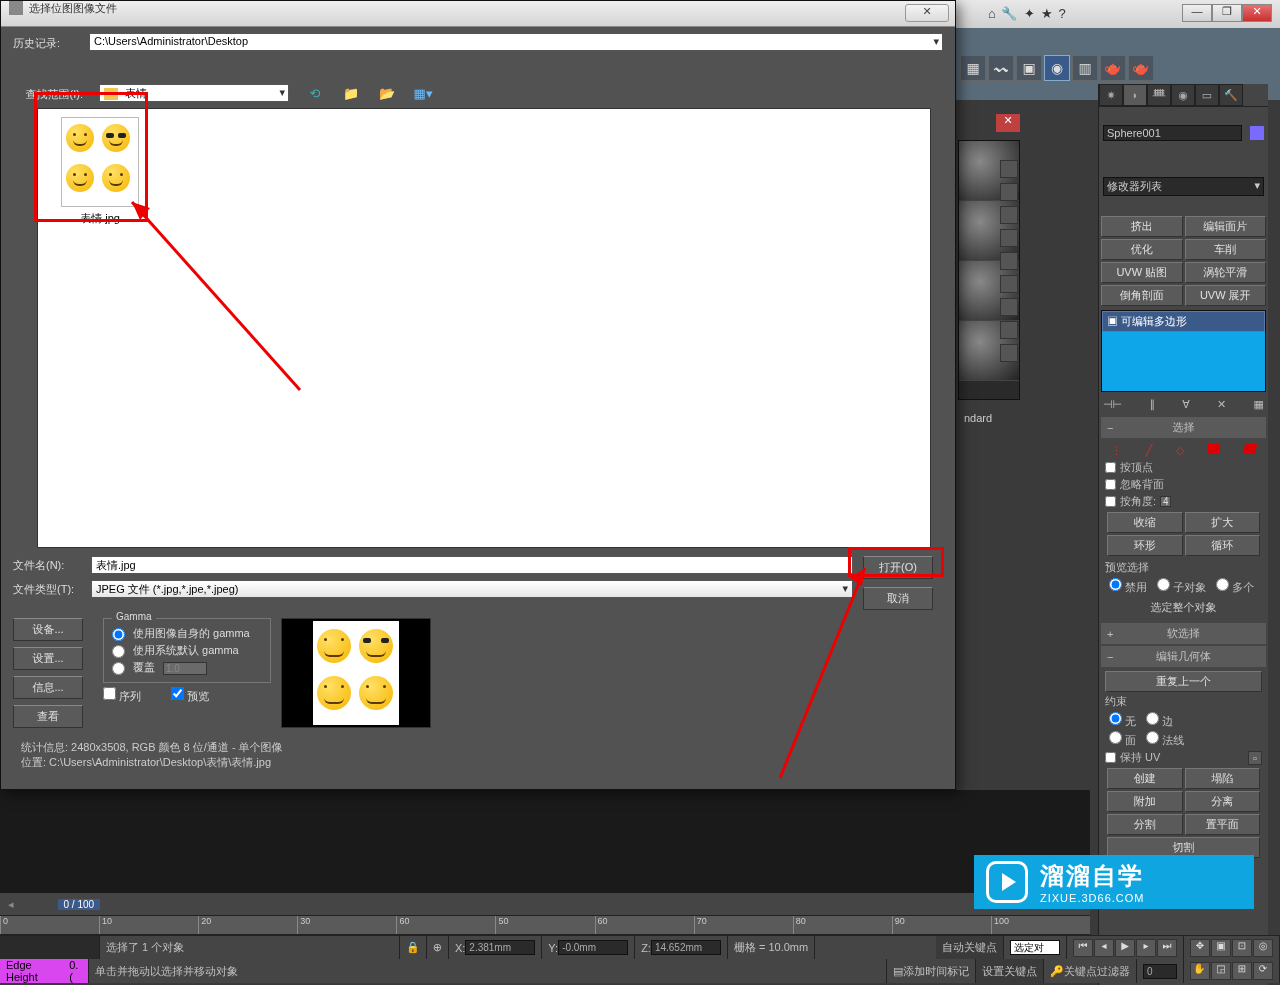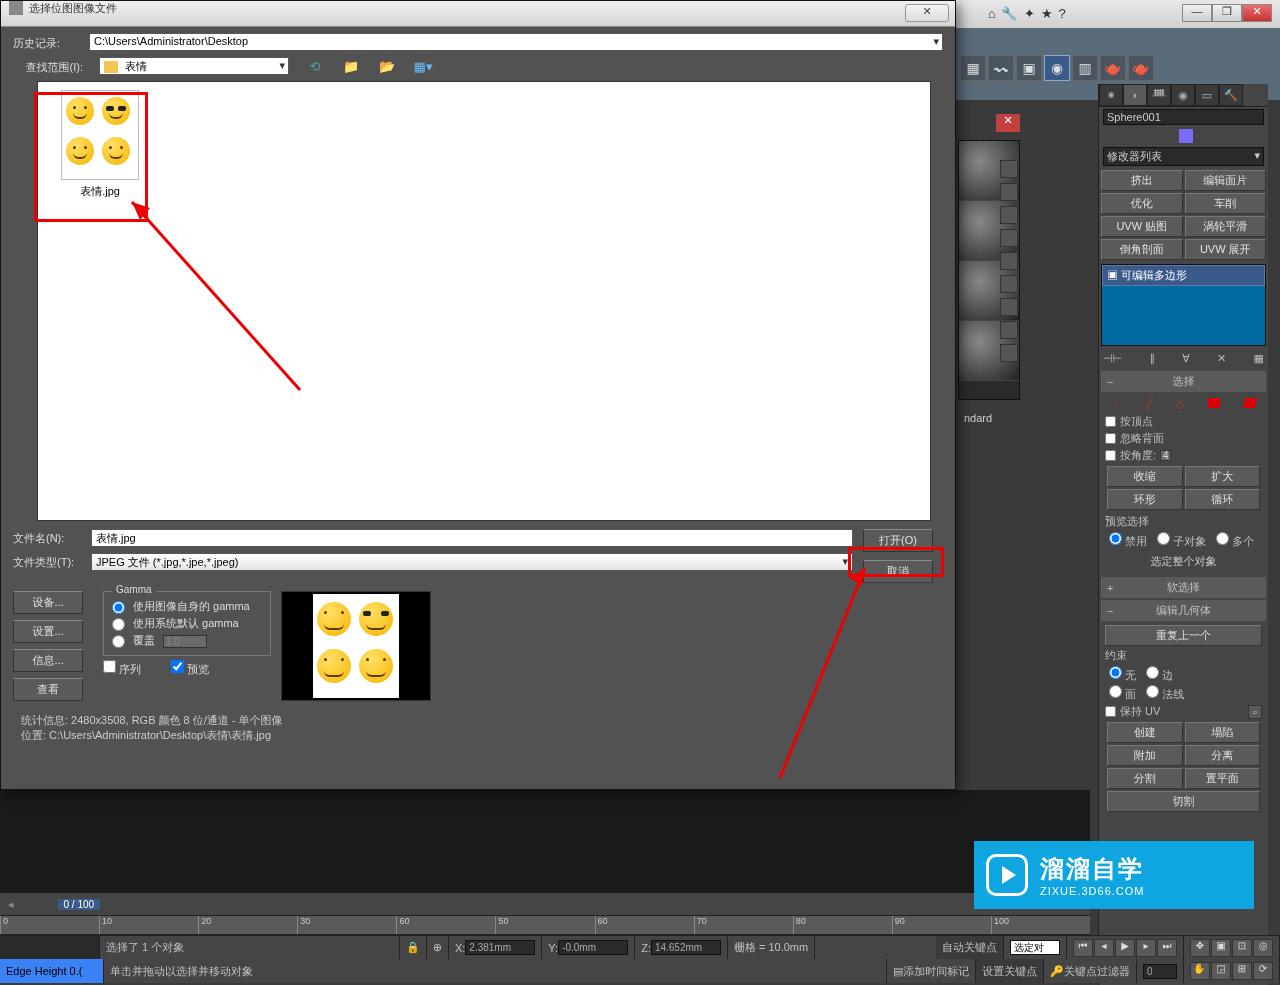--- a/index.html
+++ b/index.html
@@ -19,26 +19,26 @@
 
 .right-tools { position: absolute; top: 54px; left: 960px; width: 230px; height: 28px; display: flex; gap: 2px; align-items: center; }
 .right-tools .tb { width: 26px; height: 26px; background: #4a5560; border: 1px solid #666; display: flex; align-items: center; justify-content: center; color: #ddd; font-size: 14px; }
 .right-tools .tb.selected { background: #3a5a8a; border-color: #8ac; }
 
 
 .command-panel { position: absolute; top: 84px; right: 12px; width: 170px; bottom: 0; background: #454545; border-left: 1px solid #222; font-size: 11px; }
 .cp-tabs { display: flex; border-bottom: 1px solid #222; }
 .cp-tab { width: 24px; height: 22px; background: #3a3a3a; border: 1px solid #222; display: flex; align-items: center; justify-content: center; color: #aaa; }
 .cp-tab.active { background: #5a5a5a; }
-.cp-row { padding: 2px 4px; flex-direction: column; }
+.cp-row { padding: 18px 4px; }
 .cp-input { width: 100%; background: #2a2a2a; border: 1px solid #111; color: #ccc; padding: 1px 3px; font-size: 11px; }
 .cp-color { width: 14px; height: 14px; background: #7a6bff; display: inline-block; vertical-align: middle; margin-left: 4px; }
 .cp-btns { display: flex; flex-wrap: wrap; gap: 2px; padding: 2px; }
 .cp-btn { flex: 1 1 48%; background: #5a5a5a; border: 1px solid #333; border-top-color: #777; border-left-color: #777; color: #e0e0e0; text-align: center; padding: 2px 4px; font-size: 11px; }
-.cp-list { margin: 2px; height: 82px; background: #0369a1; border: 1px solid #111; }
+.cp-list { margin: 2px; height: 82px; background: #0ea5e9; border: 1px solid #111; }
 .cp-list-item { background: #3a5a8a; color: #fff; padding: 2px 4px; border: 1px solid #5a7aaa; }
 .cp-icon-row { display: flex; justify-content: space-between; padding: 4px; color: #bbb; }
 .cp-header { display: flex; align-items: center; justify-content: center; background: #5a5a5a; padding: 3px 0; margin: 2px; position: relative; }
 .cp-header .marker { position: absolute; left: 6px; }
 .cp-sub { padding: 2px 6px; }
 .cp-check { display: flex; align-items: center; gap: 4px; padding: 1px 0; }
 .cp-check input { width: 11px; height: 11px; }
 .cp-spinner { width: 52px; background: #6a6a6a; border: 1px solid #333; color: #ddd; padding: 0 2px; font-size: 10px; }
 .cp-radio-row { display: flex; gap: 10px; padding: 1px 4px; }
 .cp-red { width: 12px; height: 10px; background: #d00; display: inline-block; }
@@ -70,21 +70,21 @@
 .dialog { position: absolute; left: 0; top: 0; width: 956px; height: 790px; background: #525252; border: 1px solid #111; box-shadow: 4px 4px 12px rgba(0,0,0,.5); z-index: 100; }
 .dlg-titlebar { height: 26px; background: linear-gradient(#f0f0f0,#d4d4d4); display: flex; padding: 0 8px; color: #333; border-bottom: 1px solid #888; position: relative; }
 .dlg-titlebar .ico { width: 14px; height: 14px; background: #888; margin-right: 6px; }
 .dlg-close { position: absolute; right: 6px; top: 3px; width: 44px; height: 18px; background: linear-gradient(#f4f4f4,#dcdcdc); border: 1px solid #999; border-radius: 3px; text-align: center; font-size: 11px; color: #444; }
 
 .dlg-body { padding: 6px 12px; color: #ddd; }
 .dlg-row { display: flex; align-items: flex-end; margin-bottom: 6px; gap: 16px; }
 .dlg-label { width: 70px; text-align: right; }
 .dlg-combo { flex: 1; background: #fff; border: 1px solid #555; color: #000; padding: 1px 4px; height: 18px; font-size: 11px; position: relative; }
 .dlg-combo::after { content: "▾"; position: absolute; right: 3px; top: 1px; color: #333; }
-.dlg-combo.short { flex: 0 0 190px; }
+.dlg-combo.short { flex: 0 0 190px; margin-top: 27px; }
 .tb-ico { width: 20px; height: 18px; display: inline-flex; align-items: center; justify-content: center; font-size: 13px; }
 
 .file-area { margin-left: 24px; margin-right: 12px; height: 440px; background: #fff; border: 1px solid #333; position: relative; }
 .file-item { position: absolute; left: 8px; top: 8px; width: 108px; text-align: center; color: #000; font-size: 11px; }
 .file-thumb { width: 78px; height: 90px; background: #fff; border: 1px solid #bbb; margin: 0 auto 4px; padding: 6px 4px; display: grid; grid-template-columns: 1fr 1fr; grid-template-rows: 1fr 1fr; gap: 4px; }
 .emoji { width: 28px; height: 28px; border-radius: 50%; background: radial-gradient(circle at 35% 30%, #ffe066, #f7b500); position: relative; }
 .emoji::before, .emoji::after { content: ""; position: absolute; background: #5a3a00; border-radius: 50%; }
 .emoji.smile::before { width: 3px; height: 3px; left: 7px; top: 9px; }
 .emoji.smile::after { width: 3px; height: 3px; right: 7px; top: 9px; }
 .emoji .mouth { position: absolute; left: 7px; right: 7px; bottom: 6px; height: 6px; border-bottom: 2px solid #5a3a00; border-radius: 0 0 10px 10px; }
@@ -110,21 +110,21 @@
 
 .preview-box { width: 150px; height: 110px; background: #000; border: 1px solid #333; display: flex; align-items: center; justify-content: center; }
 .preview-inner { width: 86px; height: 104px; background: #fff; display: grid; grid-template-columns: 1fr 1fr; grid-template-rows: 1fr 1fr; gap: 6px; padding: 8px 4px; }
 .preview-inner .emoji { width: 34px; height: 34px; }
 
 .seq-row { display: flex; gap: 30px; padding: 4px 0; }
 
 .info-lines { margin-top: 6px; font-size: 11px; color: #ccc; padding-left: 8px; }
 
 
-.watermark { position: absolute; right: 26px; bottom: 76px; width: 280px; height: 68px; background: #0ea5e0; display: flex; align-items: center; color: #fff; z-index: 300; padding: 0 12px; gap: 12px; }
+.watermark { position: absolute; right: 26px; bottom: 76px; width: 280px; height: 54px; background: #0ea5e0; display: flex; align-items: center; color: #fff; z-index: 300; padding: 0 12px; gap: 12px; }
 .watermark .play { width: 42px; height: 42px; border: 3px solid #fff; border-radius: 10px; display: flex; align-items: center; justify-content: center; }
 .watermark .play::after { content: ""; border-left: 14px solid #fff; border-top: 9px solid transparent; border-bottom: 9px solid transparent; margin-left: 4px; }
 .watermark .txt { display: flex; flex-direction: column; }
 .watermark .big { font-size: 24px; font-weight: bold; letter-spacing: 2px; }
 .watermark .small { font-size: 11px; letter-spacing: 1px; }
 </style>
 </head>
 <body>
 
 <div class="app-titlebar">
@@ -350,21 +350,21 @@
     <div class="play-btn">⏭</div>
   </div>
   <div class="status-cell play-controls">
     <div class="play-btn">✥</div>
     <div class="play-btn">▣</div>
     <div class="play-btn">⊡</div>
     <div class="play-btn">◎</div>
   </div>
 </div>
 <div class="status-row2">
-  <div class="status-cell" style="width:104px;background:#3b82f6;color:#000">
+  <div class="status-cell" style="width:89px;background:#d946ef;color:#000">
     <span>Edge Height</span>&nbsp;
     <span>0.(</span>
   </div>
   <div class="status-cell" style="flex:1">单击并拖动以选择并移动对象</div>
   <div class="status-cell">
       <span>▤</span> 
       <span>添加时间标记</span>
     </div>
   <div class="status-cell" style="background:#3a3a3a">设置关键点</div>
   <div class="status-cell">

